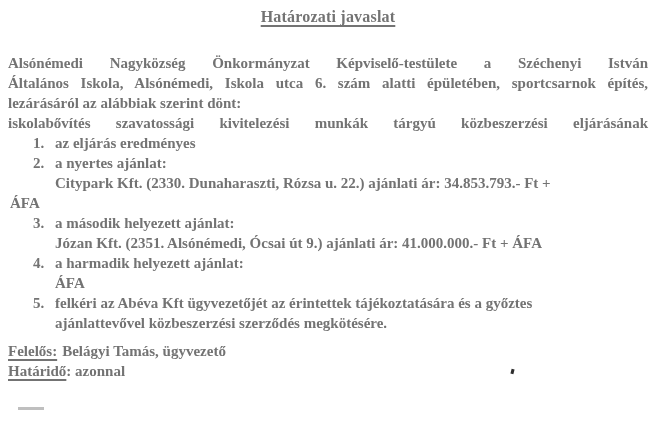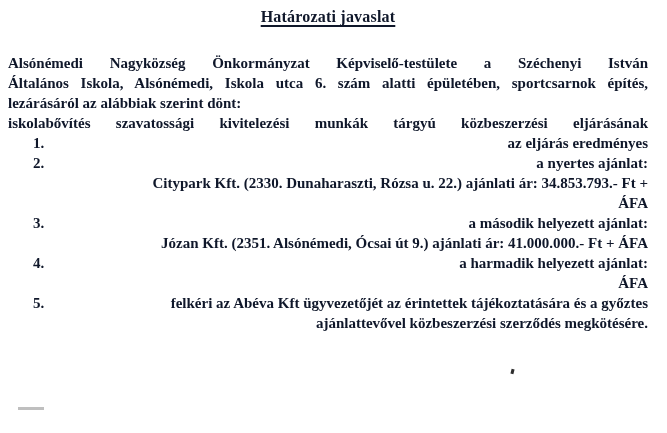--- a/index.html
+++ b/index.html
@@ -12,21 +12,21 @@
   }
   .page {
     position: relative;
     box-sizing: border-box;
     width: 667px;
     height: 433px;
     padding: 6px 19px 0 8px;
     font-family: "Liberation Serif", "DejaVu Serif", serif;
     font-weight: bold;
     font-size: 15px;
-    color: #0f172a;
+    color: #737373;
     background: #ffffff;
   }
   .title-line {
     text-align: center;
     line-height: 21px;
     font-size: 16px;
     letter-spacing: 0.2px;
   }
   .u {
     text-decoration: underline;
@@ -47,21 +47,20 @@
   .li { display: flex; }
   .num {
     flex: 0 0 22px;
     margin-left: 25px;
     line-height: 20px;
   }
   .li-content { flex: 1; min-width: 0; }
   .line {
     line-height: 20px;
     white-space: nowrap;
-    text-align: right;
   }
   .outdent { margin-left: -45px; }
   .footer { margin-top: 8px; }
   .kv { line-height: 20px; }
   .kv .label {
     text-decoration: underline;
     text-decoration-thickness: 2px;
     text-underline-offset: 3px;
   }
   .kv .value-spaced { margin-left: 5px; }
@@ -137,17 +136,25 @@
     <div class="li">
       <span class="num">5.</span>
       <div class="li-content">
         <div class="line">felkéri az Abéva Kft ügyvezetőjét az érintettek tájékoztatására és a győztes</div>
         <div class="line">ajánlattevővel közbeszerzési szerződés megkötésére.</div>
       </div>
     </div>
 
   </div>
 
+  <div class="footer">
+    <div class="kv">
+      <span class="label">Felelős:</span><span class="value-spaced">Belágyi Tamás, ügyvezető</span>
+    </div>
+    <div class="kv">
+      <span class="label">Határidő</span><span>: azonnal</span>
+    </div>
+  </div>
 
   <div class="speck"></div>
   <div class="smudge"></div>
 
 </div>
 
 </body></html>

